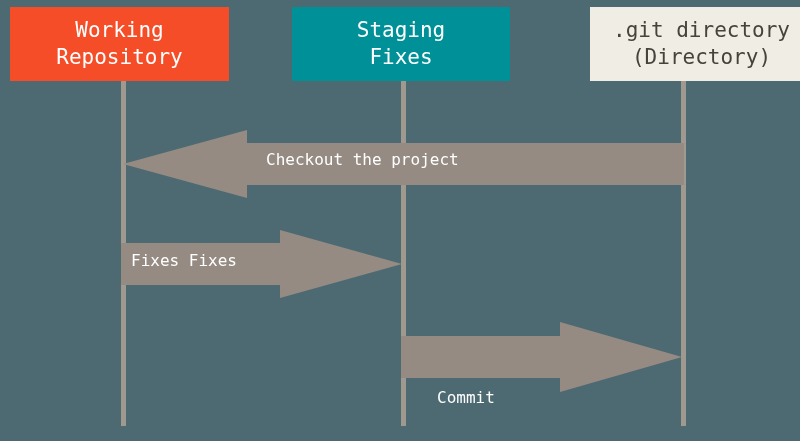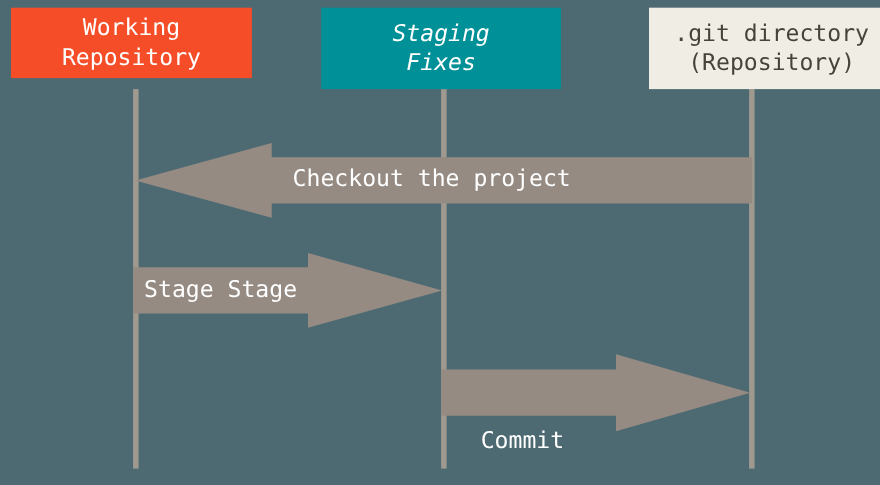--- a/index.html
+++ b/index.html
@@ -32,31 +32,30 @@
     font-size: 21px;
     line-height: 1.30;
     letter-spacing: 0px;
     white-space: pre;
     box-sizing: border-box;
   }
   .node-box .node-line { display: block; }
 
   #node-working {
     left: 10px; top: 7px;
-    width: 219px; height: 64px;
+    width: 219px; height: 74px;
     background: #f54d27;
     color: #ffffff;
     align-items: center;
   }
   #node-staging {
     left: 292px; top: 7px;
     width: 218px; height: 74px;
     background: #009097;
     color: #ffffff;
-    font-style: italic;
   }
   #node-repository {
     left: 567px; top: 7px;
     width: 223px; height: 74px;
     background: #f0eee4;
     color: #47423b;
     margin-left: 23px;
   }
 
   
@@ -70,21 +69,21 @@
   #lifeline-repository { left: 681px; top: 81px; height: 345px; }
 
   
   .arrow {
     position: absolute;
   }
   .arrow svg { display: block; }
   .arrow-label {
     position: absolute;
     color: #ffffff;
-    font-size: 21px;
+    font-size: 16px;
     white-space: pre;
     line-height: 1;
     text-align: center;
   }
   #arrow-checkout  { left: 120px;  top: 128px; }
   #arrow-stage     { left: 121px;  top: 228px; }
   #arrow-commit    { left: 401px;  top: 320px; }
 
   #label-checkout  { left: 266px;  top: 152px; }
   #label-stage     { left: 131px;  top: 253px; }
@@ -106,37 +105,37 @@
       <polygon points="3,36 127,2 127,15 564,15 564,57 127,57 127,70" fill="#958b83"></polygon>
     </svg>
   </div>
   <div class="arrow-label" id="label-checkout" style="color: rgb(255, 255, 255);">Checkout the project</div>
 
   <div class="arrow" id="arrow-stage">
     <svg width="284" height="72" viewBox="0 0 284 72" xmlns="http://www.w3.org/2000/svg">
       <polygon points="0,15 159,15 159,2 281,36 159,70 159,57 0,57" fill="#958b83"></polygon>
     </svg>
   </div>
-  <div class="arrow-label" id="label-stage" style="color: rgb(255, 255, 255);">Stage Stage</div>
+  <div class="arrow-label" id="label-stage" style="color: rgb(255, 255, 255);">Fixes Fixes</div>
 
   <div class="arrow" id="arrow-commit">
     <svg width="284" height="74" viewBox="0 0 284 74" xmlns="http://www.w3.org/2000/svg">
       <polygon points="0,16 159,16 159,2 281,37 159,72 159,58 0,58" fill="#958b83"></polygon>
     </svg>
   </div>
   <div class="arrow-label" id="label-commit" style="color: rgb(255, 255, 255); margin-top: 44px;">Commit</div>
 
   <div class="node-box" id="node-working" style="background: rgb(245, 77, 39); color: rgb(255, 255, 255);">
     <span class="node-line">Working</span>
     <span class="node-line">Repository</span>
   </div>
 
   <div class="node-box" id="node-staging" style="background: rgb(0, 144, 151); color: rgb(255, 255, 255);">
     <span class="node-line">Staging</span>
     <span class="node-line">Fixes</span>
   </div>
 
   <div class="node-box" id="node-repository" style="background: rgb(240, 238, 228); color: rgb(71, 66, 59);">
     <span class="node-line">.git directory</span>
-    <span class="node-line">(Repository)</span>
+    <span class="node-line">(Directory)</span>
   </div>
 
 </div>
 
 </body></html>

